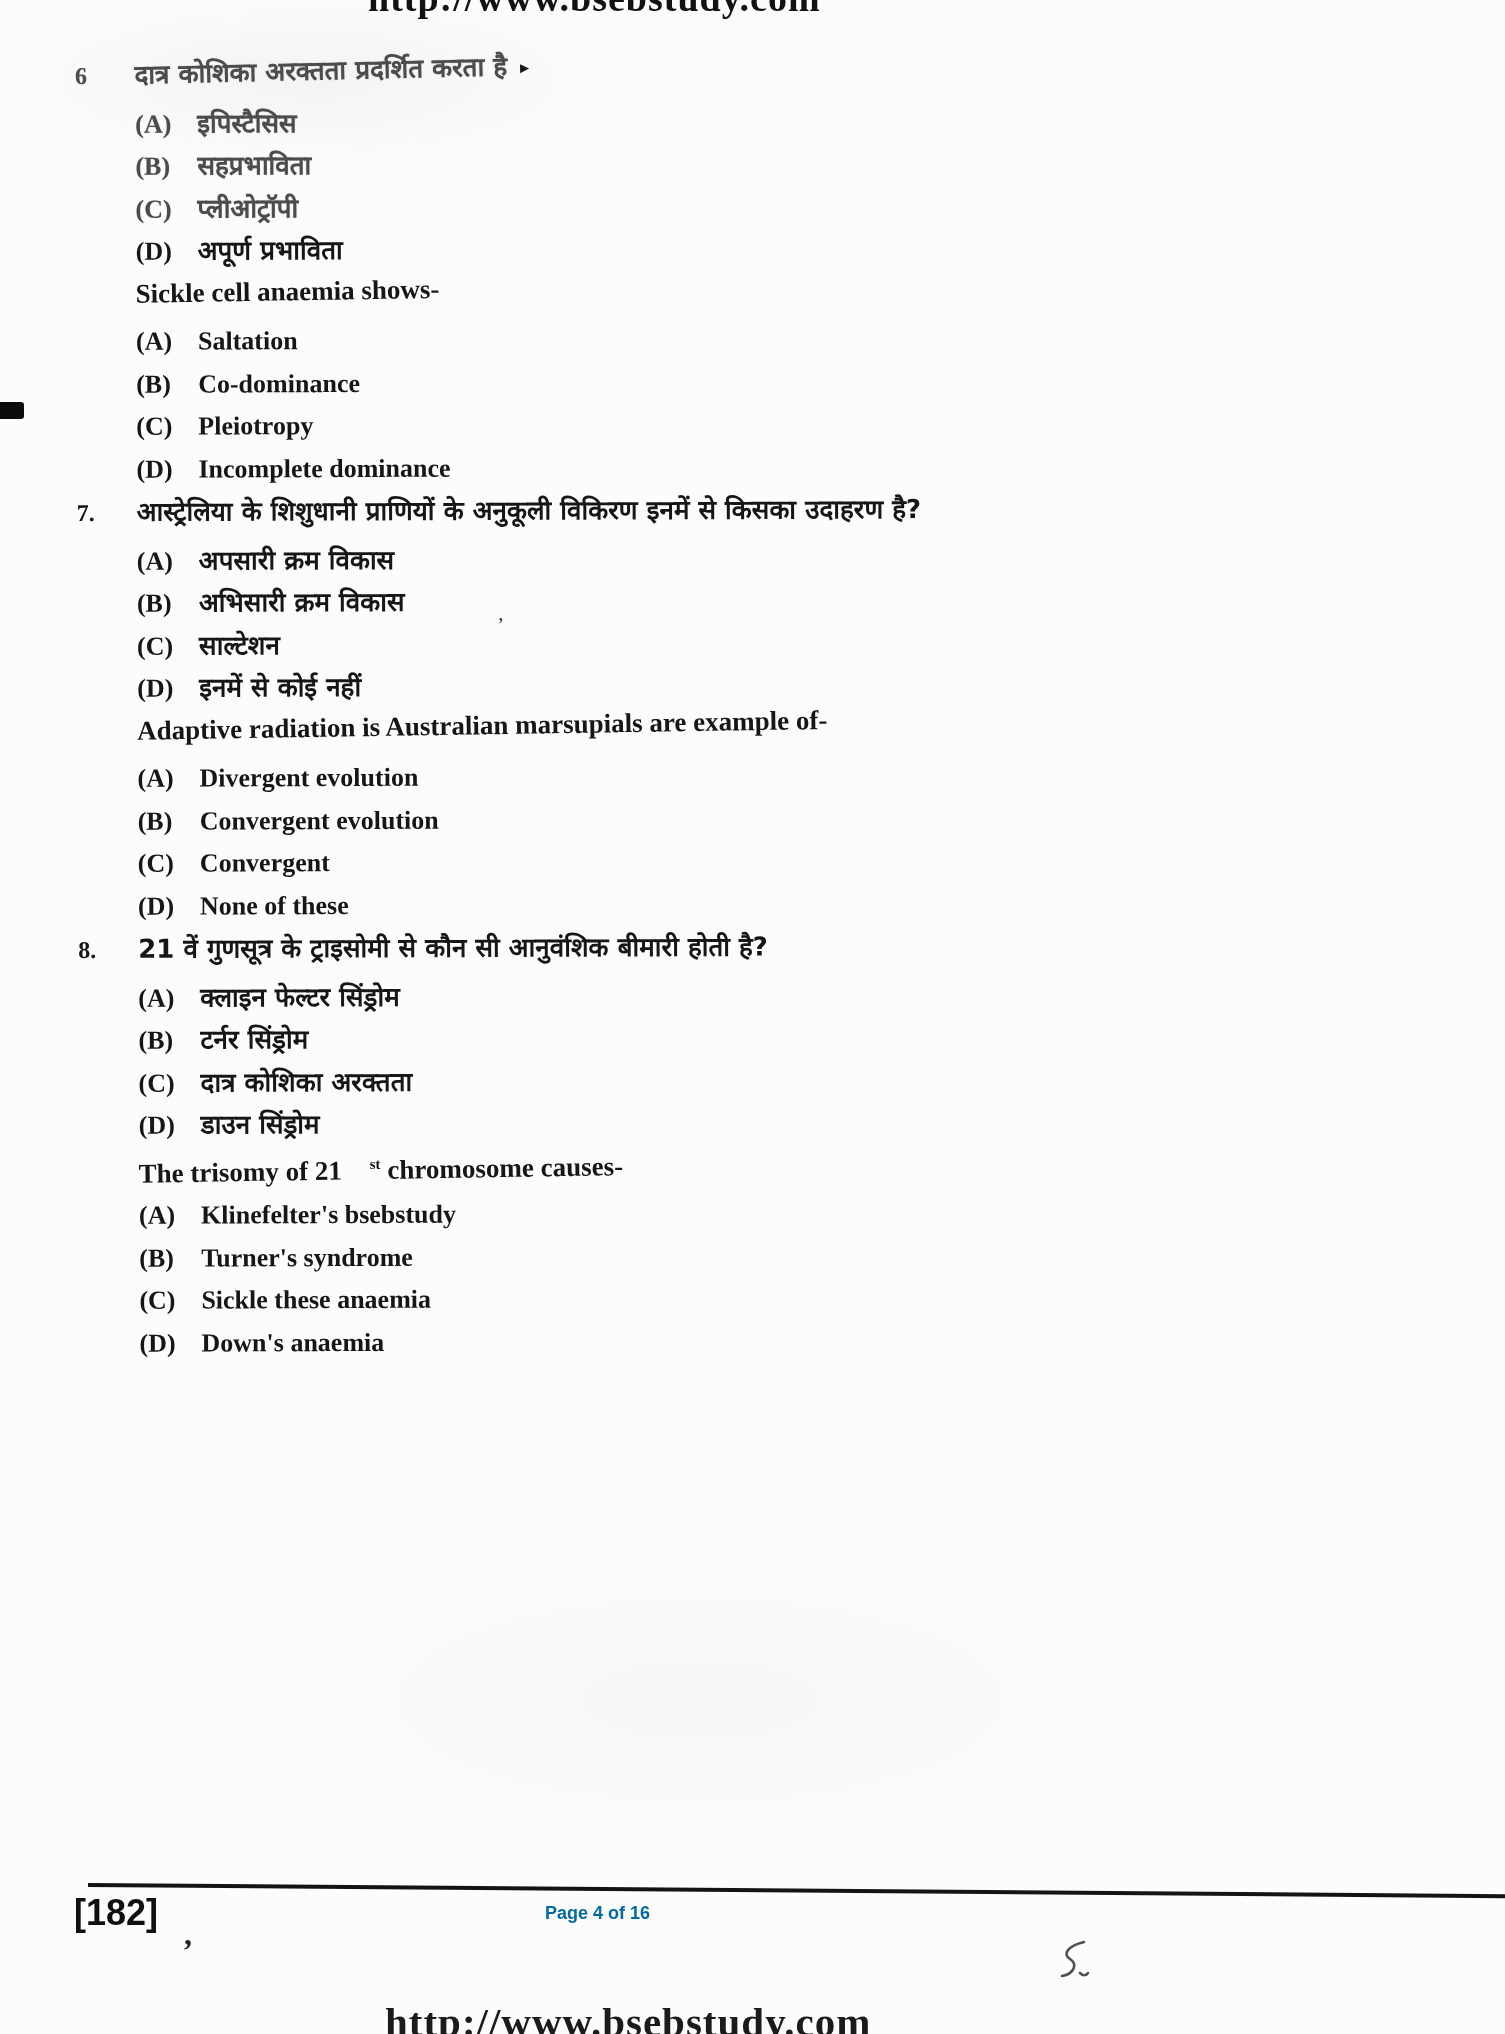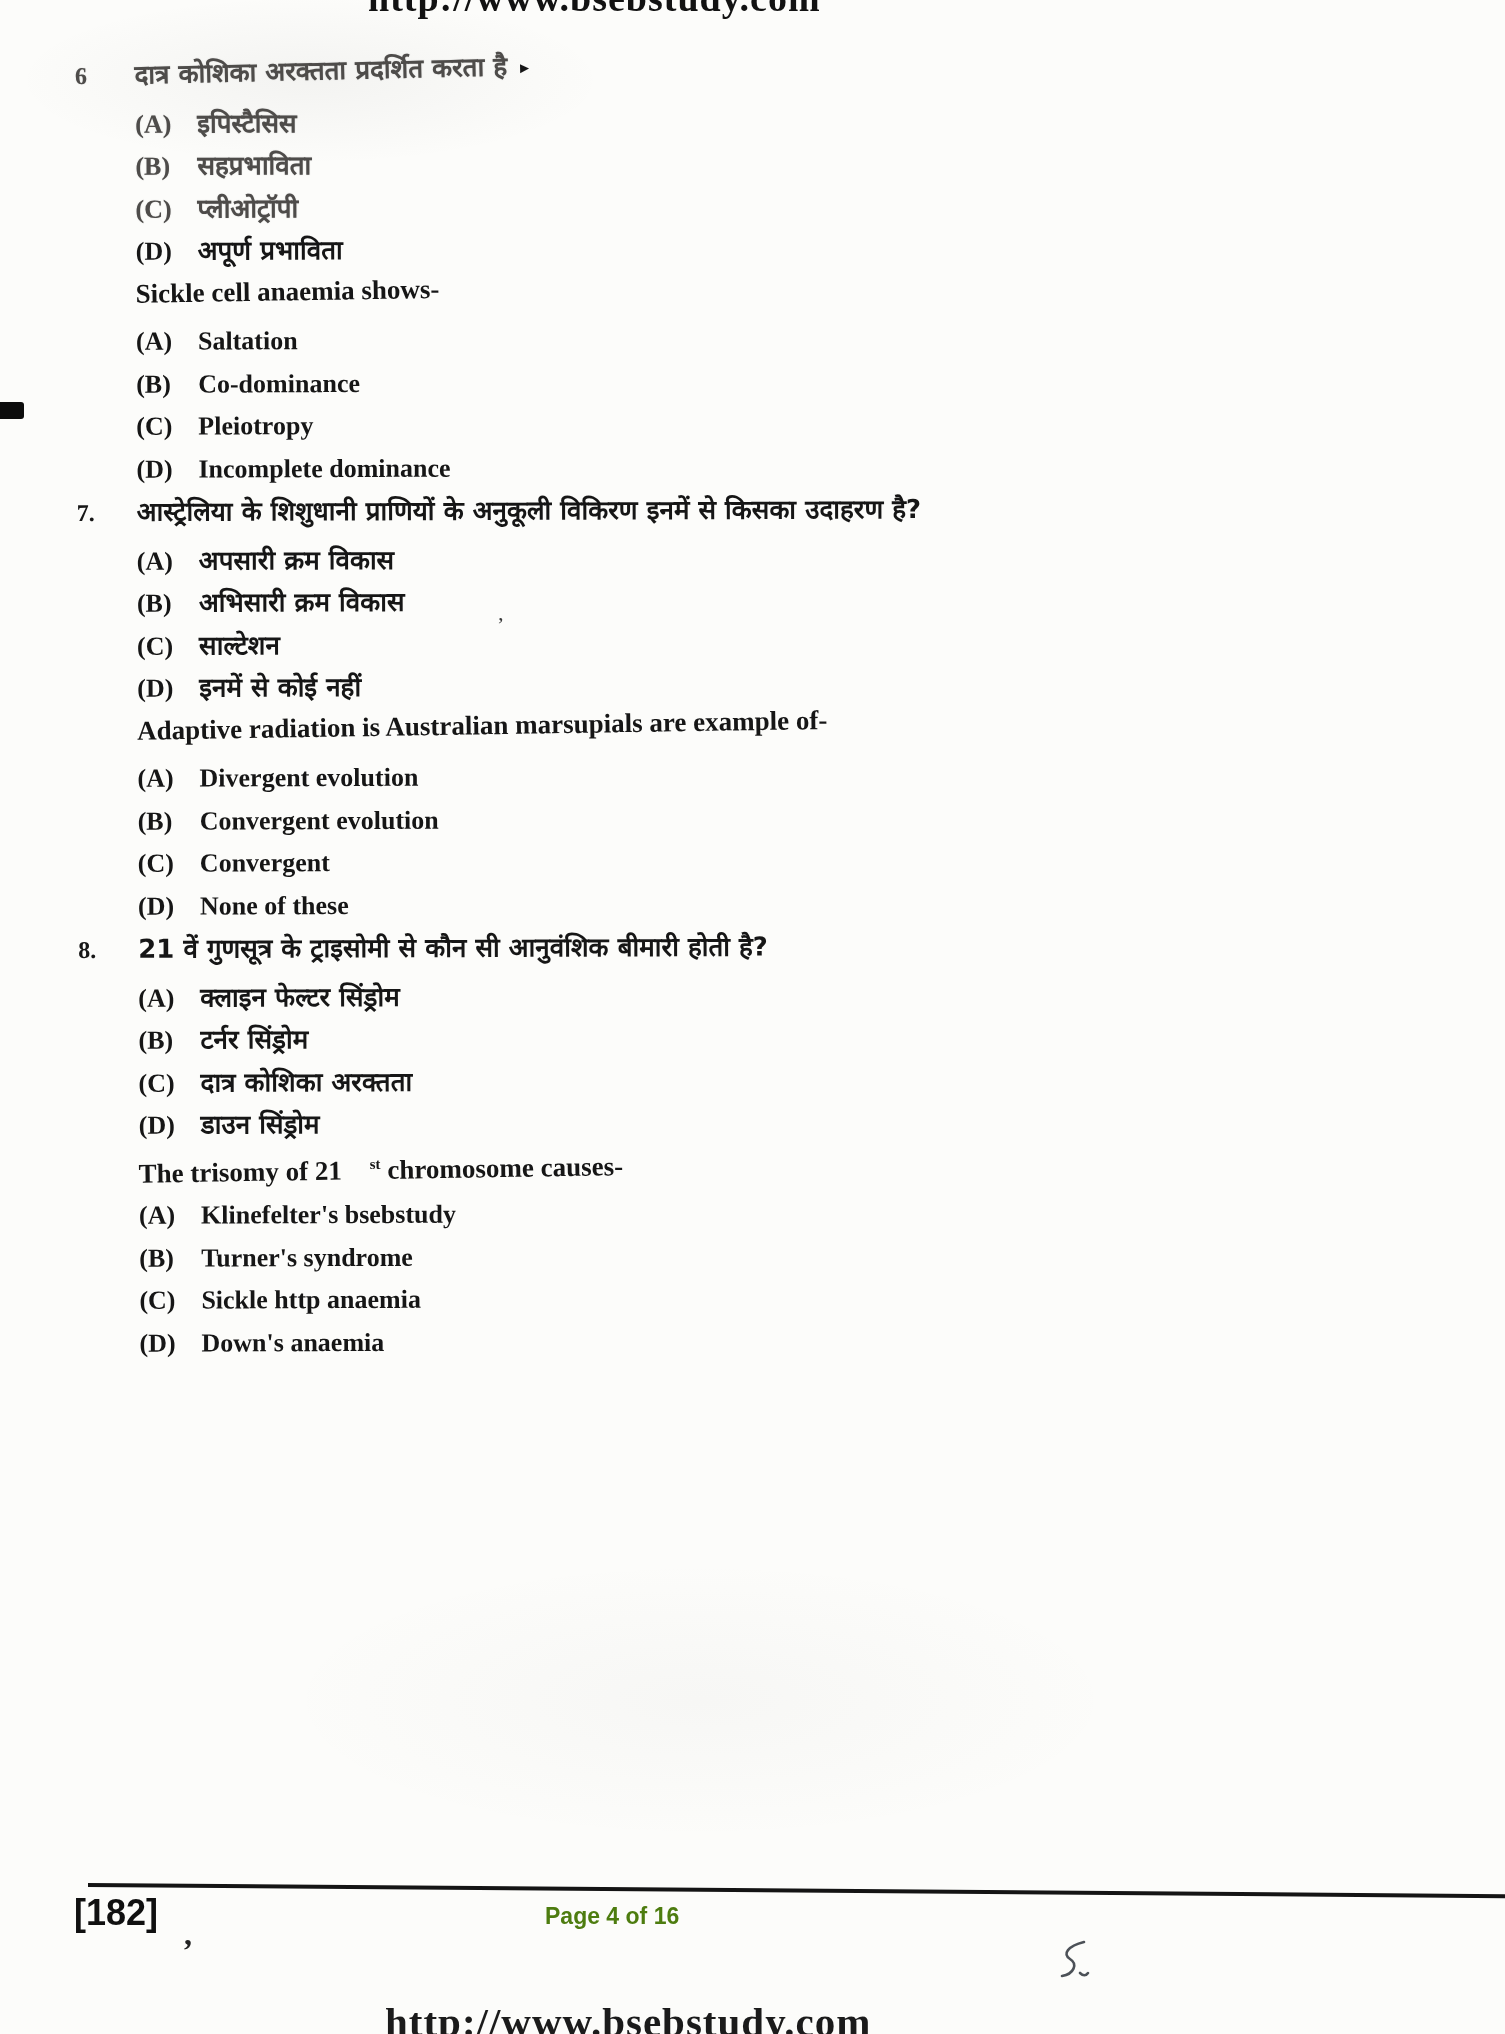--- a/index.html
+++ b/index.html
@@ -46,21 +46,21 @@
   .footer-rule{
     position:absolute;left:88px;top:1883px;width:1420px;height:3.5px;
     background:#141414;transform:rotate(0.45deg);transform-origin:left center;
   }
   .set-code{
     position:absolute;left:74px;top:1892px;
     font-family:"Liberation Sans",sans-serif;font-weight:bold;font-size:36px;color:#101010;
   }
   .page-indicator{
     position:absolute;left:545px;top:1903px;
-    font-family:"Liberation Sans",sans-serif;font-weight:bold;font-size:23px;color:#4d7c0f;
+    font-family:"Liberation Sans",sans-serif;font-weight:bold;font-size:18px;color:#0369a1;
   }
   .comma-mark{
     position:absolute;left:184px;top:1916px;
     font-size:32px;font-weight:bold;color:#222;
   }
   .stray-apostrophe{
     position:absolute;left:497px;top:612px;font-size:22px;color:#3a3a3a;
   }
   .edge-blob{
     position:absolute;left:0;top:402px;width:24px;height:17px;
@@ -104,21 +104,21 @@
   <div class="line qhead">
     <span class="qnum">8.</span><span class="qtext hi">21 वें गुणसूत्र के ट्राइसोमी से कौन सी आनुवंशिक बीमारी होती है?</span>
   </div>
   <div class="line opt"><span class="olabel">(A)</span><span class="otext hi">क्लाइन फेल्टर सिंड्रोम</span></div>
   <div class="line opt"><span class="olabel">(B)</span><span class="otext hi">टर्नर सिंड्रोम</span></div>
   <div class="line opt"><span class="olabel">(C)</span><span class="otext hi">दात्र कोशिका अरक्तता</span></div>
   <div class="line opt"><span class="olabel">(D)</span><span class="otext hi">डाउन सिंड्रोम</span></div>
   <div class="line enhead"><span class="tilt-b"><span>The trisomy of 21</span><sup>st</sup><span> chromosome causes-</span></span></div>
   <div class="line opt"><span class="olabel">(A)</span><span class="otext en">Klinefelter's bsebstudy</span></div>
   <div class="line opt"><span class="olabel">(B)</span><span class="otext en">Turner's syndrome</span></div>
-  <div class="line opt"><span class="olabel">(C)</span><span class="otext en">Sickle http anaemia</span></div>
+  <div class="line opt"><span class="olabel">(C)</span><span class="otext en">Sickle these anaemia</span></div>
   <div class="line opt"><span class="olabel">(D)</span><span class="otext en">Down's anaemia</span></div>
 
 </div>
 
 <div class="edge-blob"></div>
 <div class="stray-apostrophe">’</div>
 
 <div class="footer-rule"></div>
 <div class="set-code">[182]</div>
 <div class="comma-mark">,</div>

